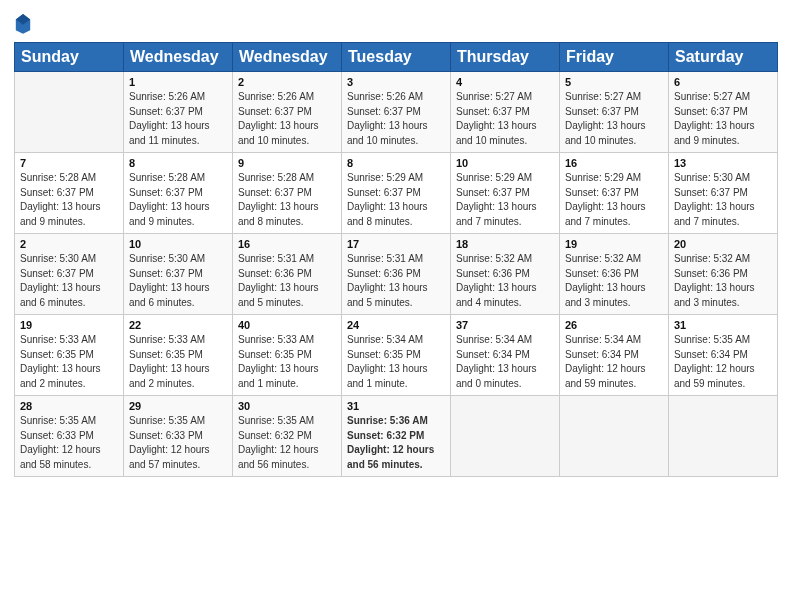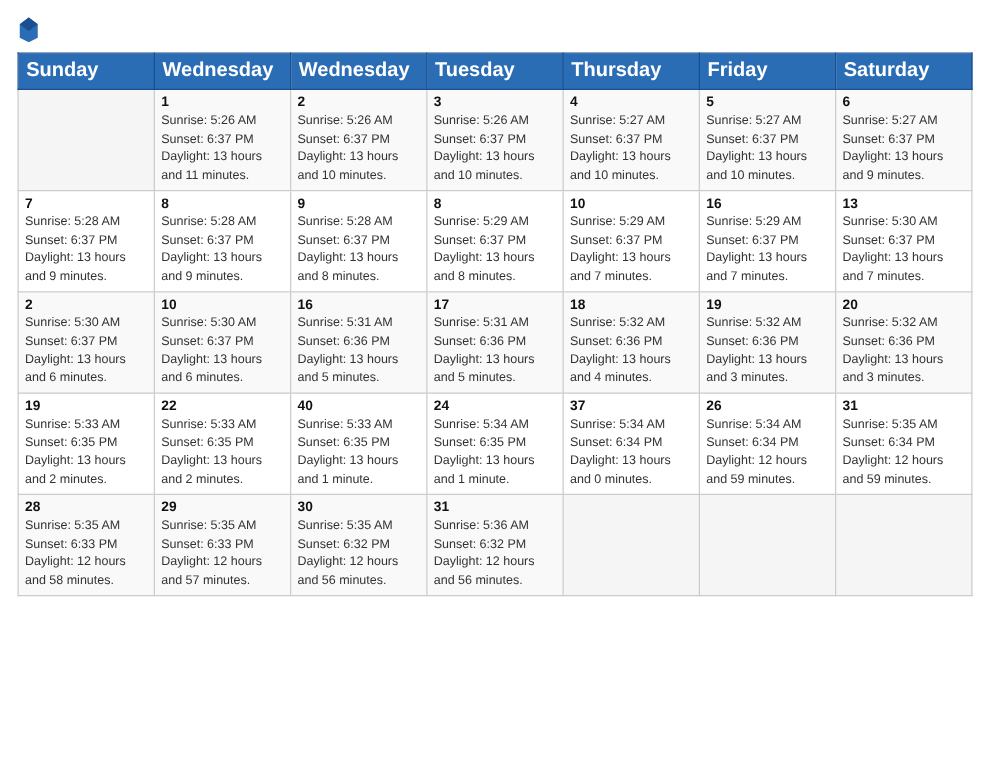--- a/index.html
+++ b/index.html
@@ -339,21 +339,21 @@
           </td>
           <td>
             <div class="day-number">30</div>
             <div class="day-info" style="white-space: pre-line;">Sunrise: 5:35 AM
 Sunset: 6:32 PM
 Daylight: 12 hours
 and 56 minutes.</div>
           </td>
           <td>
             <div class="day-number">31</div>
-            <div class="day-info" style="white-space: pre-line;">Sunrise: 5:36 AM
+            <div class="day-info" style="white-space: pre-line; font-weight: bold;">Sunrise: 5:36 AM
 Sunset: 6:32 PM
 Daylight: 12 hours
 and 56 minutes.</div>
           </td>
           <td class="empty-cell"></td>
           <td class="empty-cell"></td>
           <td class="empty-cell"></td>
         </tr>
       </tbody>
   </table>

